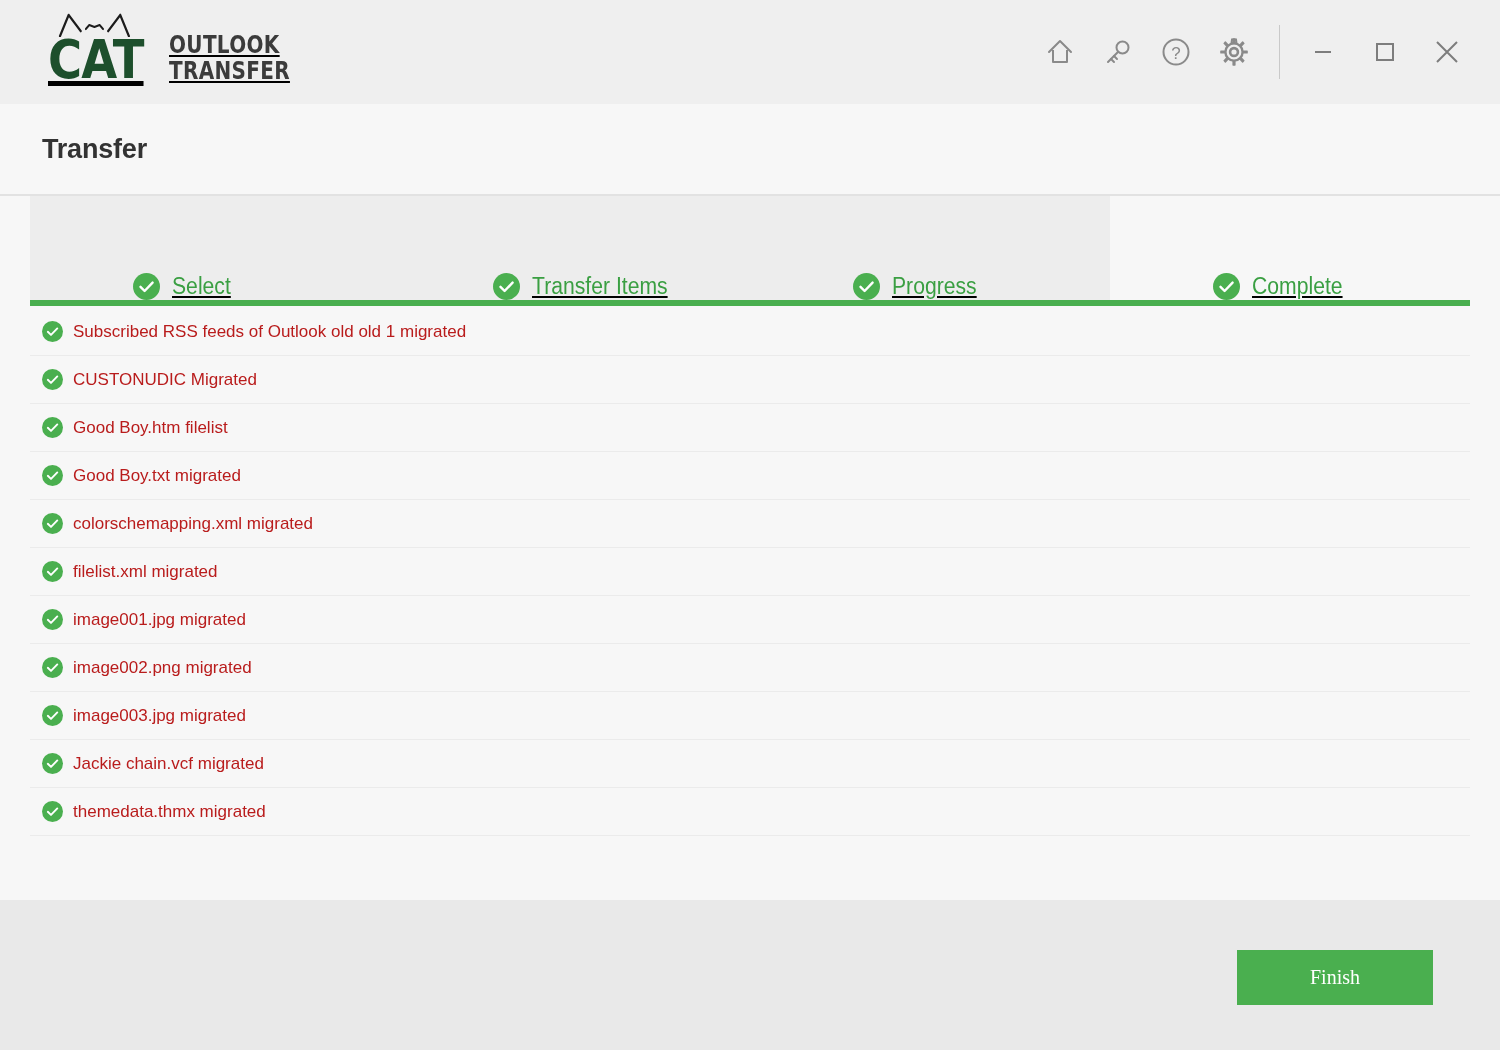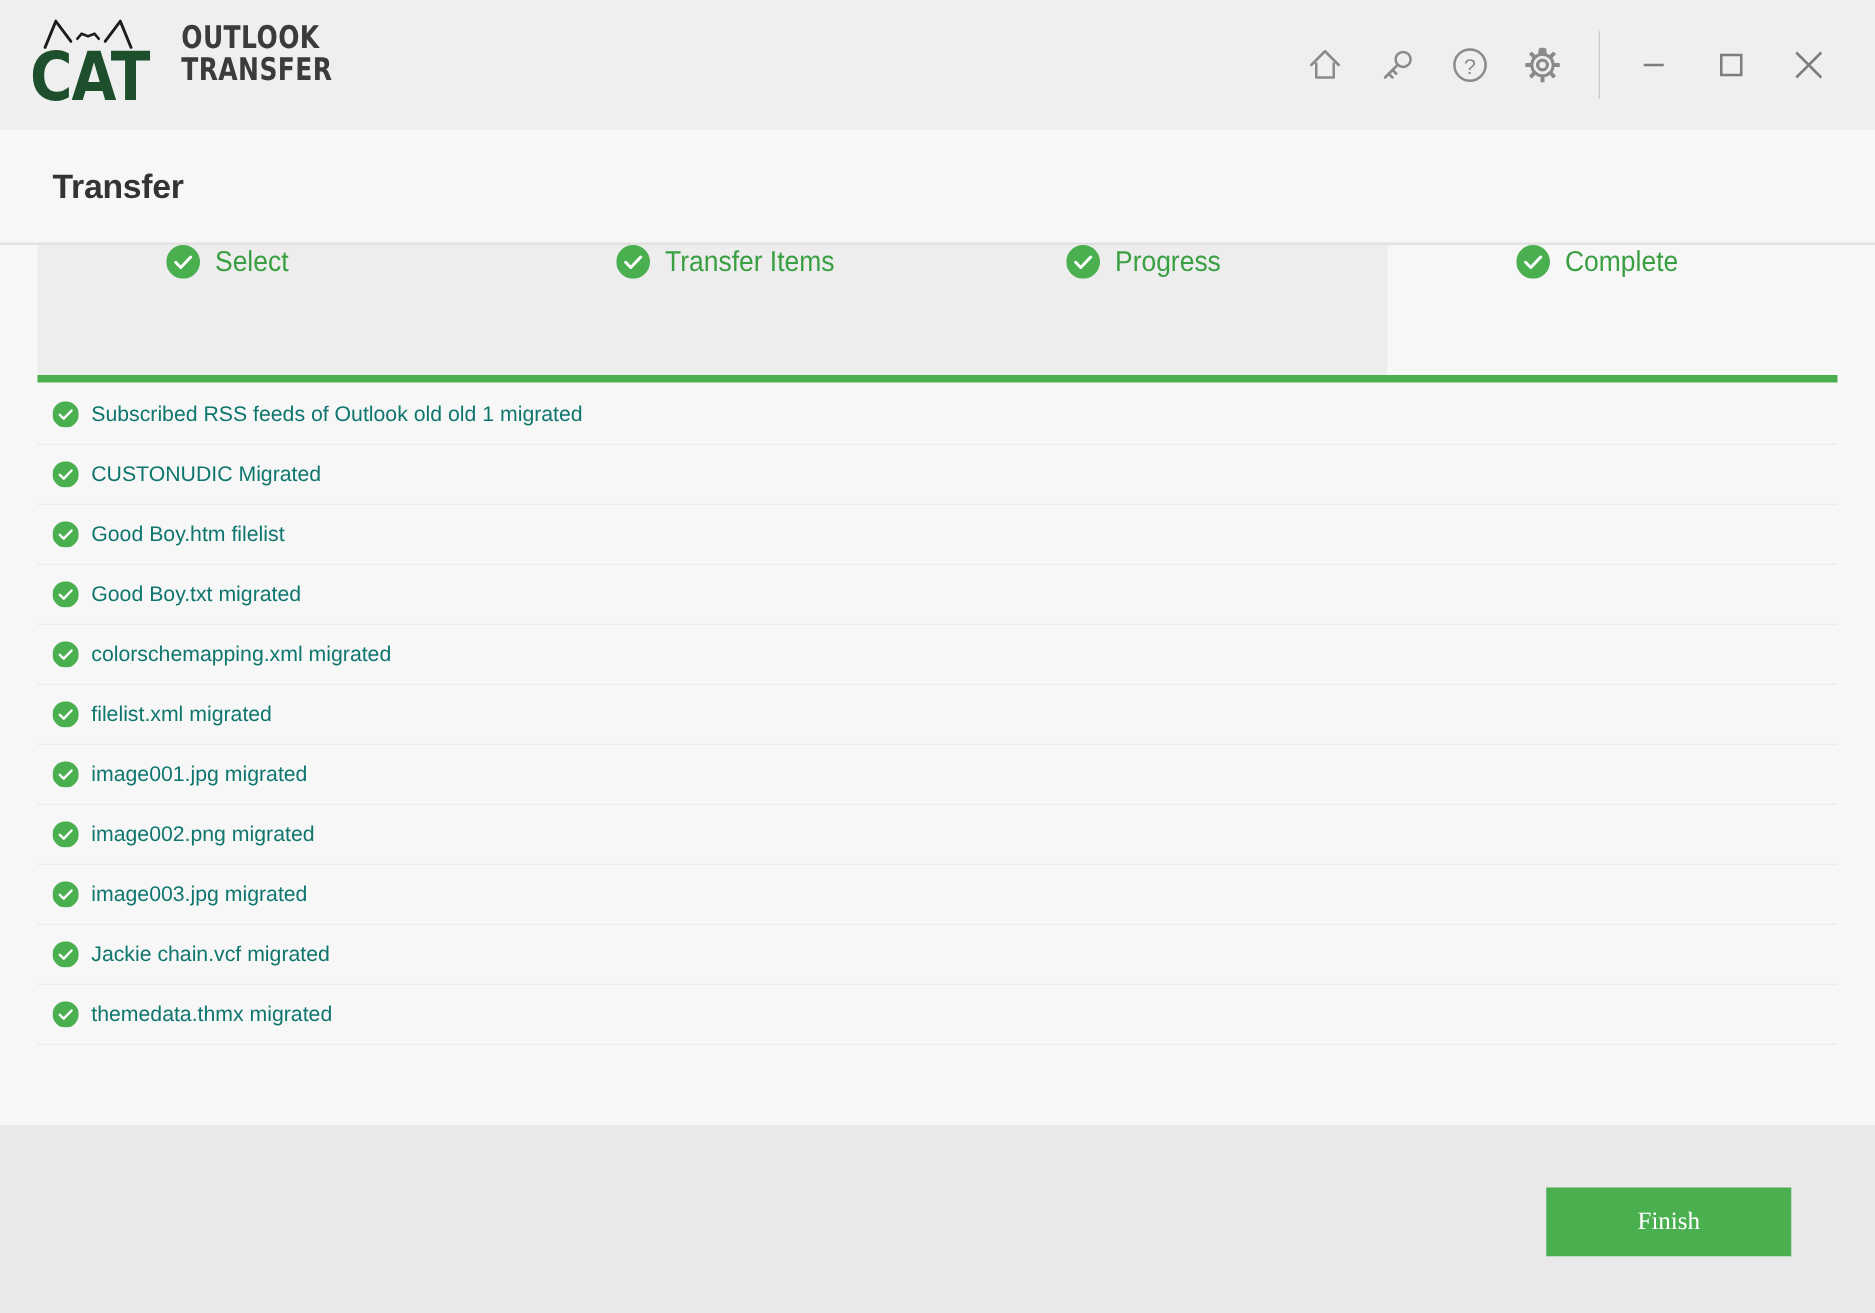--- a/index.html
+++ b/index.html
@@ -17,22 +17,24 @@
     position: relative;
     width: 1500px;
     height: 104px;
     background: #efefef;
     display: flex;
     align-items: center;
   }
 
   .logo {
     display: flex;
-    margin-left: 24px;
+    align-items: flex-end;
+    margin-left: 48px;
     height: 70px;
+    text-decoration: underline;
   }
   .logo-cat {
     position: relative;
     font-family: "DejaVu Sans", sans-serif;
     font-weight: bold;
     font-size: 54px;
     letter-spacing: -1px;
     color: #1d4f2c;
     line-height: 54px;
     transform: scaleX(0.86);
@@ -127,23 +129,24 @@
     position: absolute;
     left: 30px;
     top: 0;
     width: 1440px;
     height: 104px;
     display: flex;
   }
   .step {
     flex: 1;
     display: flex;
-    align-items: flex-start;
+    align-items: flex-end;
     padding-left: 103px;
     cursor: pointer;
+    text-decoration: underline;
   }
   .step-label {
     margin-left: 12px;
     font-size: 23px;
     color: #3a9f42;
     transform: scaleX(0.92);
     transform-origin: left center;
     white-space: nowrap;
   }
   .green-rule {
@@ -167,21 +170,21 @@
     height: 48px;
     margin-left: 30px;
     width: 1440px;
     display: flex;
     align-items: center;
     border-bottom: 1px solid #ebebeb;
   }
   .row-label {
     margin-left: 10px;
     font-size: 17px;
-    color: #0f766e;
+    color: #b91c1c;
   }
 
   
   .chk {
     flex: none;
     display: inline-block;
     position: relative;
   }
   .chk.sm { width: 21px; height: 21px; margin-left: 12px; }
   .chk.lg { width: 27px; height: 27px; }

